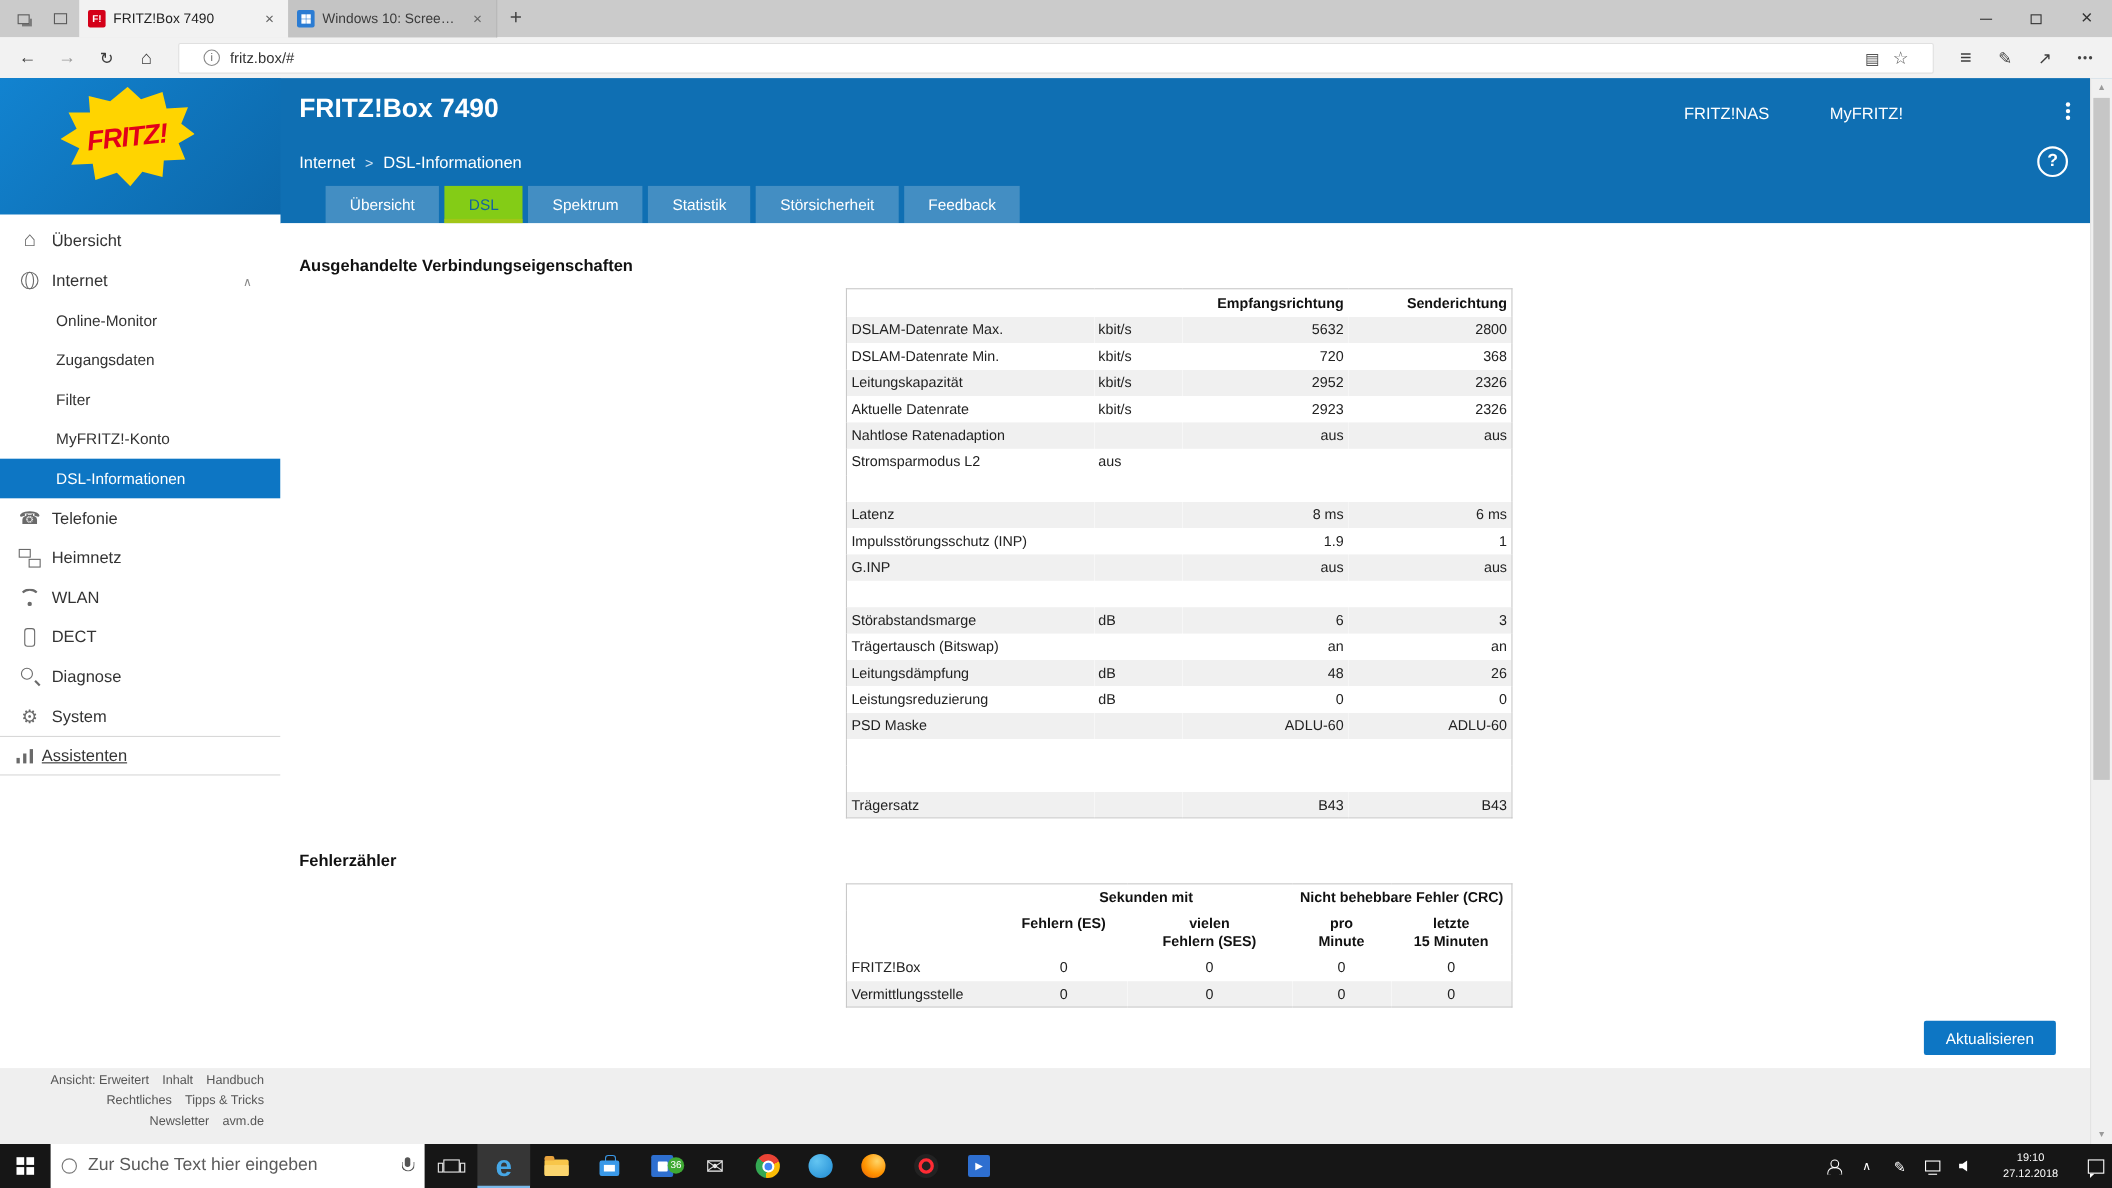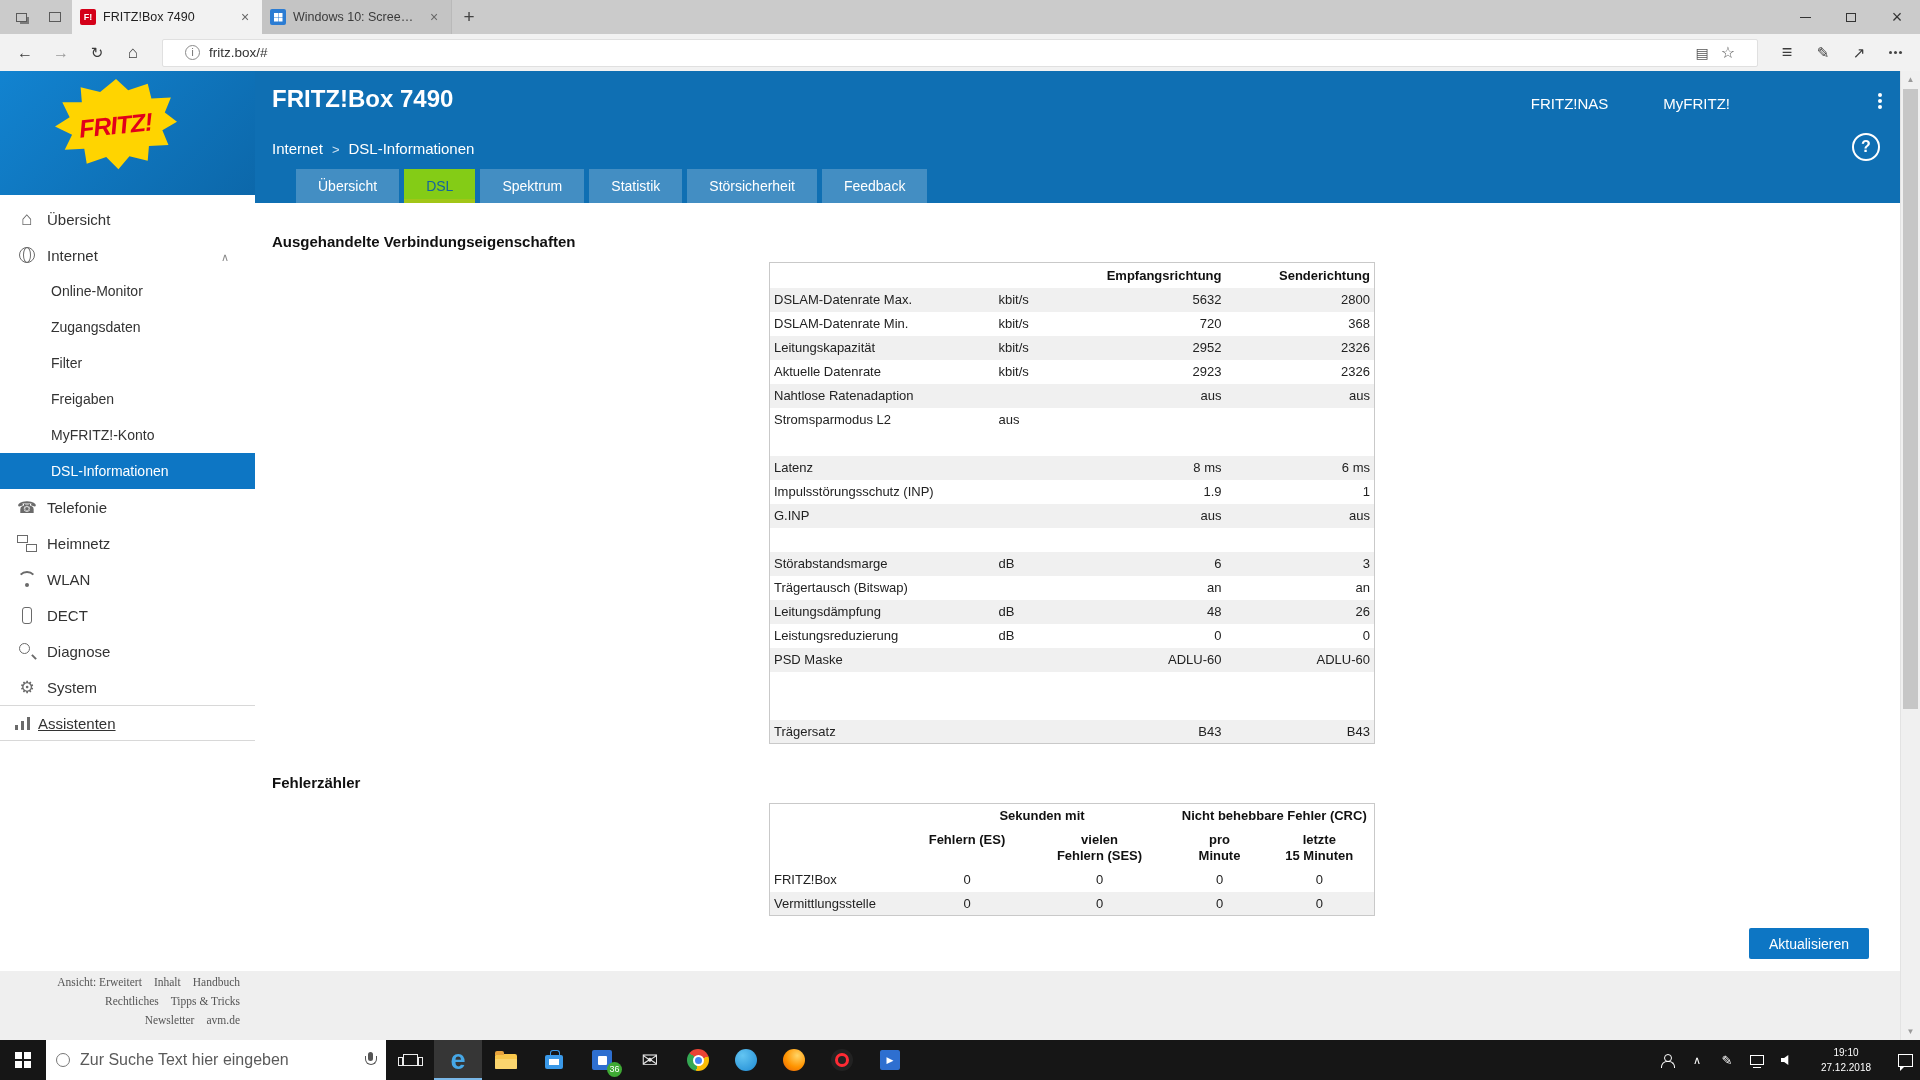--- a/index.html
+++ b/index.html
@@ -132,21 +132,21 @@
   .tbl2 tr.cols th{height:40px;}
   .tbl2 td{text-align:center;}
   .tbl2 td:first-child{text-align:left;}
 
   .fz-btn{position:absolute;right:51px;bottom:81px;width:120px;height:31px;background:#0d76c4;color:#fff;
           border:none;border-radius:2px;font-size:14px;font-family:"Liberation Sans",sans-serif;cursor:pointer;}
 
   .page-footer{position:absolute;left:0;bottom:0;right:20px;height:69px;background:#efefef;padding-top:2px;
                font-size:11.5px;color:#555;}
   .f-line{width:240px;display:flex;justify-content:flex-end;gap:12px;line-height:19px;}
-  .f-line span{cursor:pointer;font-family:Liberation Serif, serif;}
+  .f-line span{cursor:pointer;}
 
   .scrollbar{position:absolute;right:0;top:0;width:20px;height:969px;background:#f0f0f0;border-left:1px solid #e3e3e3;}
   .sb-arrow{height:17px;display:flex;align-items:center;justify-content:center;color:#9a9a9a;}
   .sb-arrow.up::before{content:"▲";font-size:8px;}
   .sb-arrow.down{position:absolute;bottom:0;left:0;right:0;}
   .sb-arrow.down::before{content:"▼";font-size:8px;}
   .sb-thumb{position:absolute;left:2px;right:2px;top:18px;height:620px;background:#c6c6c6;}
 
   
   .taskbar{height:40px;background:#161616;display:flex;align-items:stretch;}
@@ -173,21 +173,21 @@
   .folder::before{content:"";position:absolute;top:-3px;left:0;width:9px;height:4px;background:#e8a33d;
                   border-radius:2px 2px 0 0;}
   .folder::after{content:"";position:absolute;left:0;right:0;bottom:0;height:10px;background:#fbd56e;border-radius:1px;}
   .store{width:18px;height:14px;background:#3a99e8;border-radius:2px;position:relative;margin-top:4px;}
   .store::before{content:"";position:absolute;top:-5px;left:5px;width:8px;height:5px;border:1.5px solid #3a99e8;
                  border-bottom:none;border-radius:3px 3px 0 0;}
   .store::after{content:"";position:absolute;left:4px;right:4px;top:4px;bottom:4px;background:#fff;}
   .photos{width:20px;height:20px;background:#2e6fd0;border-radius:2px;display:flex;align-items:center;
           justify-content:center;}
   .photos::before{content:"";width:9px;height:9px;background:#fff;border-radius:1px;}
-  .badge{position:absolute;right:4px;bottom:3px;min-width:15px;height:15px;border-radius:8px;background:#3faa34;
+  .badge{position:absolute;right:4px;bottom:13px;min-width:15px;height:15px;border-radius:8px;background:#3faa34;
          color:#fff;font-size:9px;line-height:15px;text-align:center;padding:0 2px;}
   .mail::before{content:"✉";font-size:20px;color:#e6e6e6;}
   .chrome{width:22px;height:22px;border-radius:50%;position:relative;
           background:conic-gradient(from -50deg,#ea4335 0 120deg,#fbbc05 120deg 240deg,#34a853 240deg 360deg);}
   .chrome::after{content:"";position:absolute;left:5.5px;top:5.5px;right:5.5px;bottom:5.5px;background:#4285f4;
                  border:2px solid #fff;border-radius:50%;}
   .bluecirc{width:22px;height:22px;border-radius:50%;background:radial-gradient(circle at 35% 30%,#63c5f2,#1f8bd4);}
   .firefox{width:22px;height:22px;border-radius:50%;
            background:radial-gradient(circle at 65% 30%,#ffd567,#ff9400 55%,#e55b0a);}
   .opera{width:22px;height:22px;border-radius:50%;background:#222;position:relative;}
@@ -311,23 +311,20 @@
         <div class="side-item sub">
           <span class="side-label">Online-Monitor</span>
         </div>
         <div class="side-item sub">
           <span class="side-label">Zugangsdaten</span>
         </div>
         <div class="side-item sub">
           <span class="side-label">Filter</span>
         </div>
         <div class="side-item sub">
-          <span class="side-label">Freigaben</span>
-        </div>
-        <div class="side-item sub">
           <span class="side-label">MyFRITZ!-Konto</span>
         </div>
         <div class="side-item sub active">
           <span class="side-label">DSL-Informationen</span>
         </div>
         <div class="side-item">
           <span class="side-icon icon-phone"></span>
           <span class="side-label">Telefonie</span>
         </div>
         <div class="side-item">

